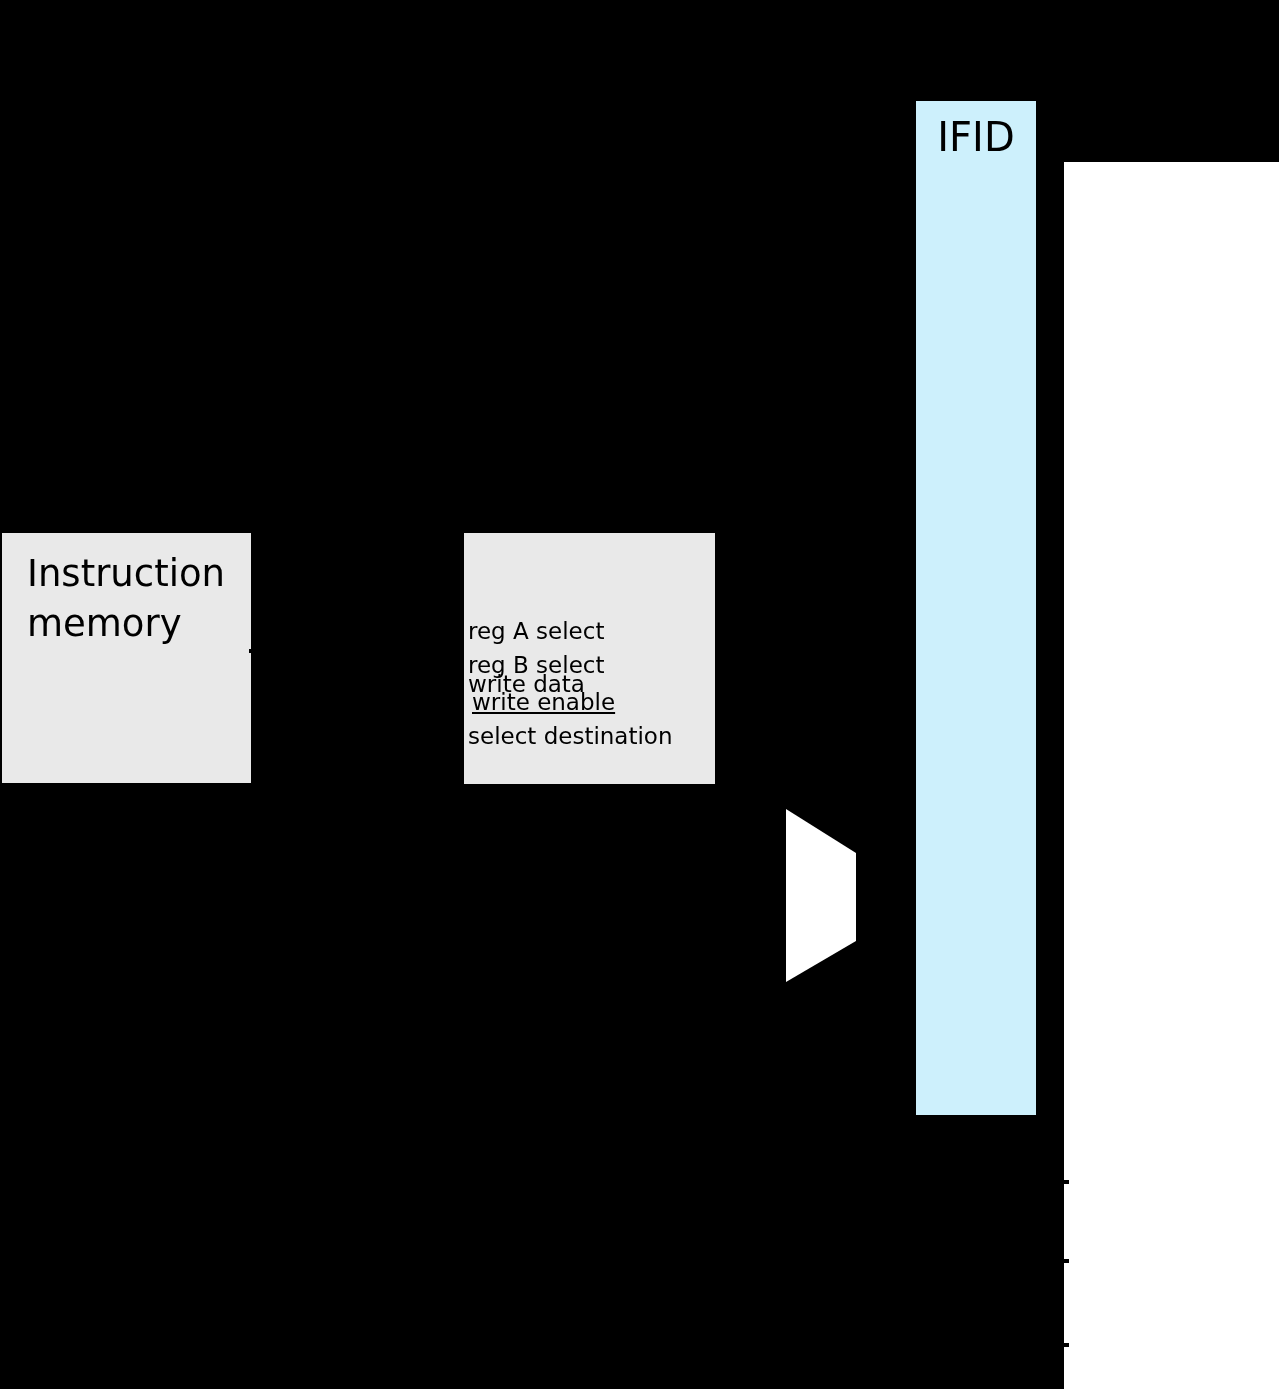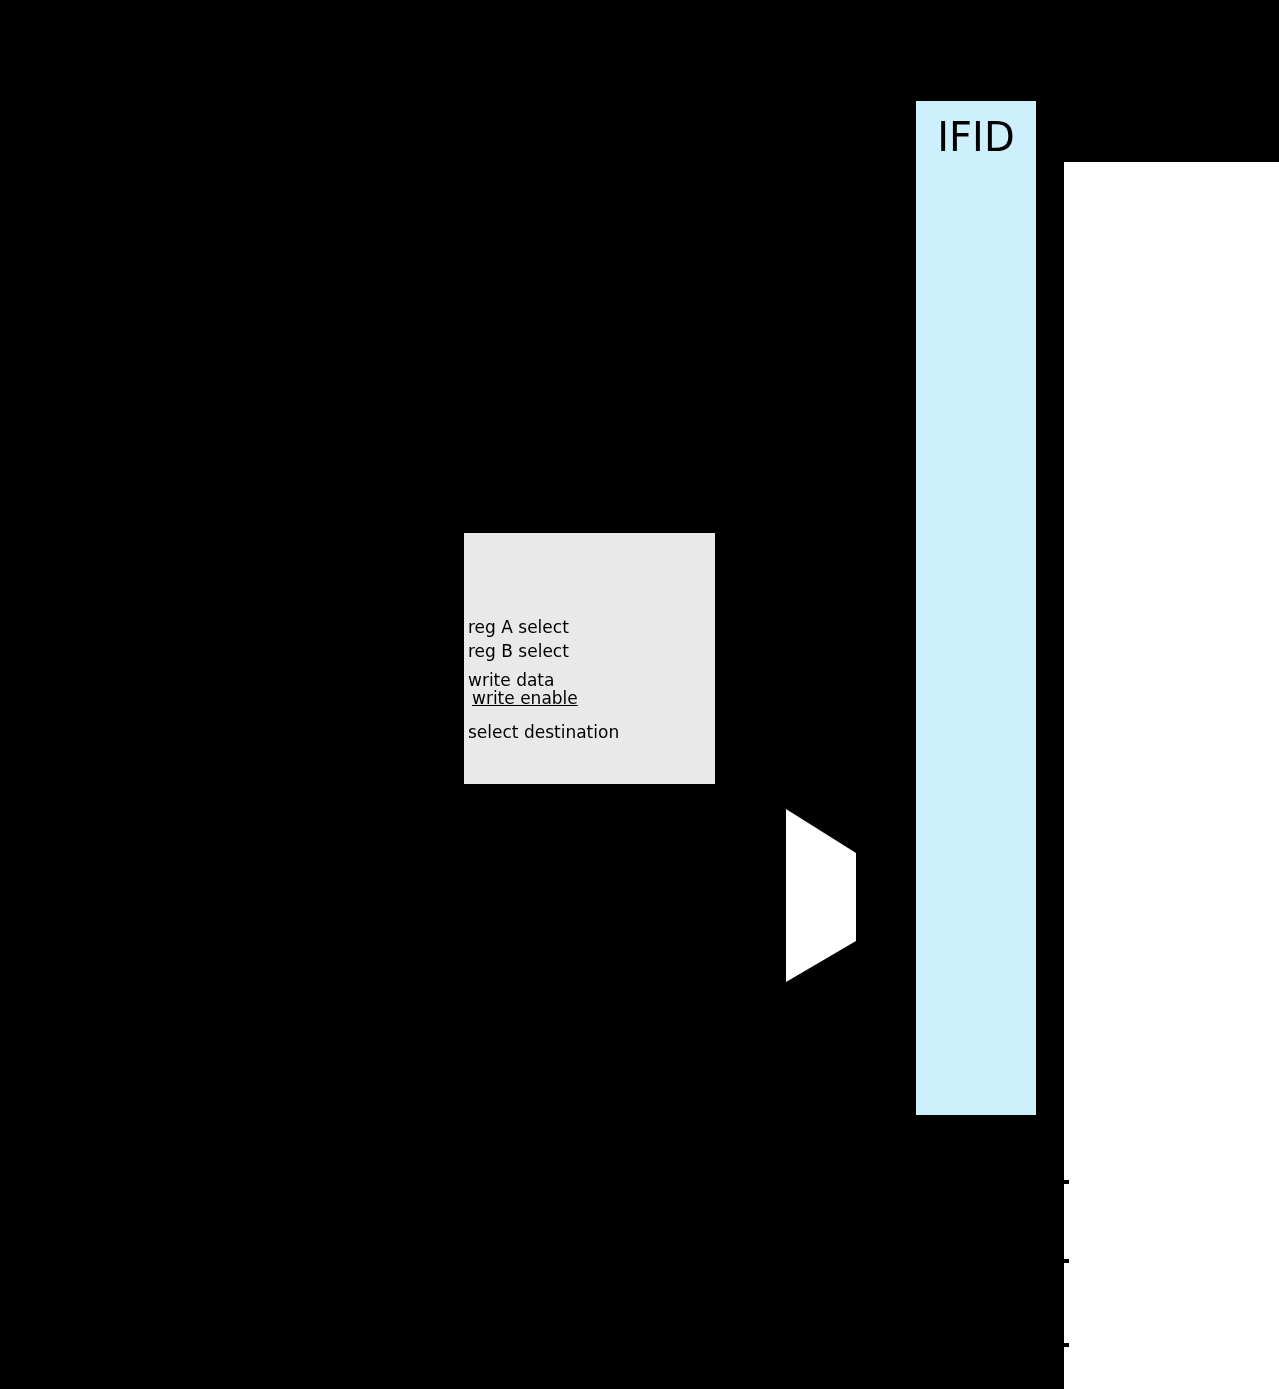--- a/index.html
+++ b/index.html
@@ -27,21 +27,21 @@
   }
   .pipe-label{
     position:absolute;top:14px;left:0;width:100%;
     text-align:center;font-size:40px;line-height:1.1;
   }
   .block{
     background:var(--block-fill);
     border:2px solid var(--border);
   }
   .block-label{position:absolute;font-size:37px;line-height:1.15;white-space:pre-line;}
-  .port-label{position:absolute;font-size:17px;line-height:1.15;white-space:nowrap;}
+  .port-label{position:absolute;font-size:23px;line-height:1.15;white-space:nowrap;}
   .stub{position:absolute;background:var(--border);}
   #white-region{
     left:1064px;top:162px;width:215px;height:1227px;
     background:var(--stage-area);
   }
   #mux{left:786px;top:809px;width:70px;height:173px;}
 </style>
 </head>
 <body>
 
@@ -54,26 +54,30 @@
   <div class="stub" style="left:1064px;top:1343px;width:5px;height:4px;"></div>
 
 
   <div class="stub" style="left:250px;top:119px;width:4px;height:5px;"></div>
 
   <div class="abs pipe-bar" style="left:914px;">
     <div class="pipe-label">IFID</div>
   </div>
 
 
+  <div class="abs block" style="left:0px;top:531px;width:253px;height:254px;">
+    <div class="block-label" style="left:25px;top:16px;line-height:50px;">Instruction
+memory</div>
+  </div>
 
   <div class="stub" style="left:249px;top:649px;width:4px;height:4px;"></div>
 
   <div class="abs block" style="left:462px;top:531px;width:255px;height:255px;">
     <div class="port-label" style="left:4px;top:85px;">reg A select</div>
-    <div class="port-label" style="left:4px;top:109px;">reg B select</div>
+    <div class="port-label" style="left:4px;top:119px;">reg B select</div>
     <div class="port-label" style="left:4px;top:138px;text-align:center;">write data</div>
     <div class="port-label" style="left:8px;top:156px;text-decoration:underline;">write enable</div>
     <div class="port-label" style="left:4px;top:190px;">select destination</div>
   </div>
 
 
   <svg id="mux" class="abs" viewBox="0 0 70 173">
     <polygon points="0,0 70,44 70,132 0,173" fill="#ffffff"></polygon>
   </svg>
 

